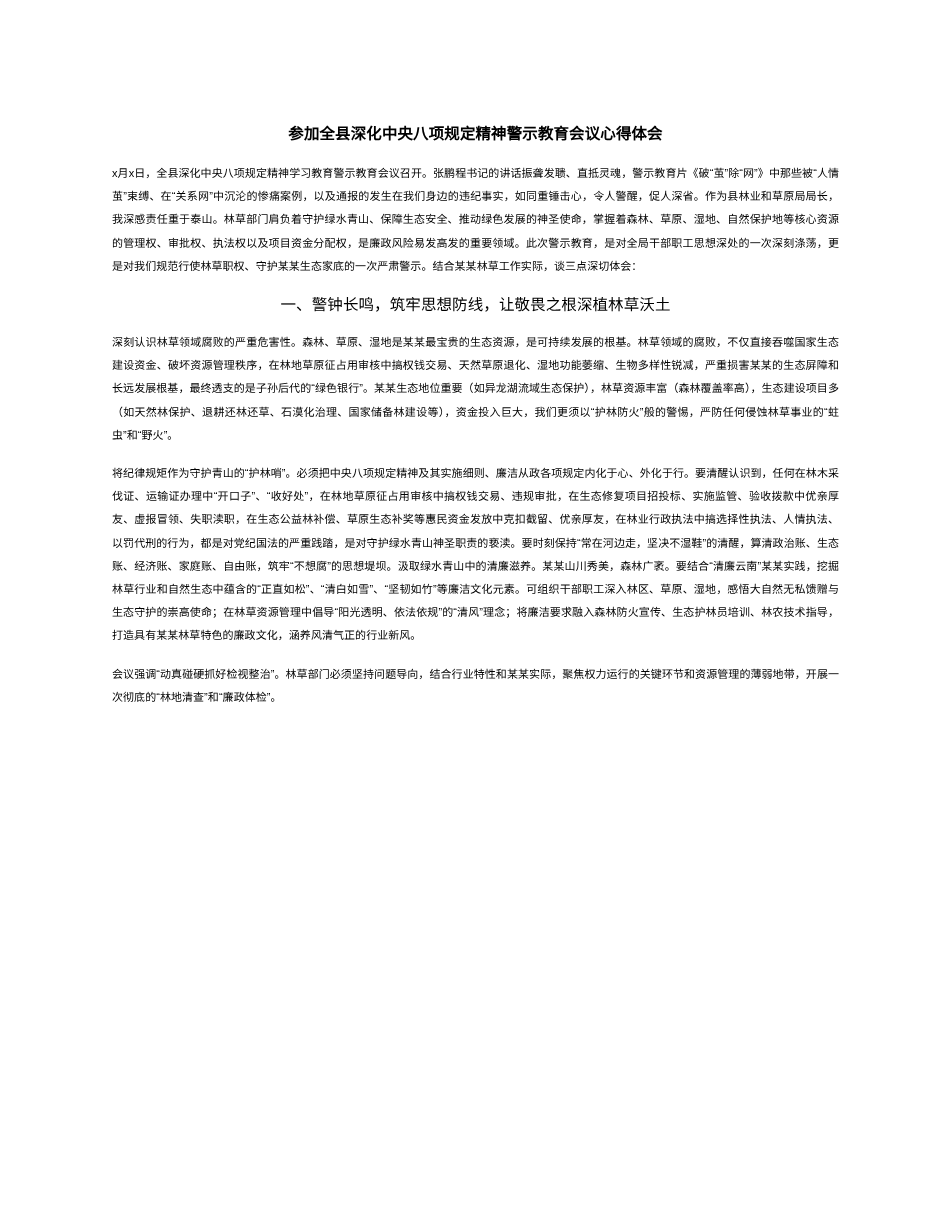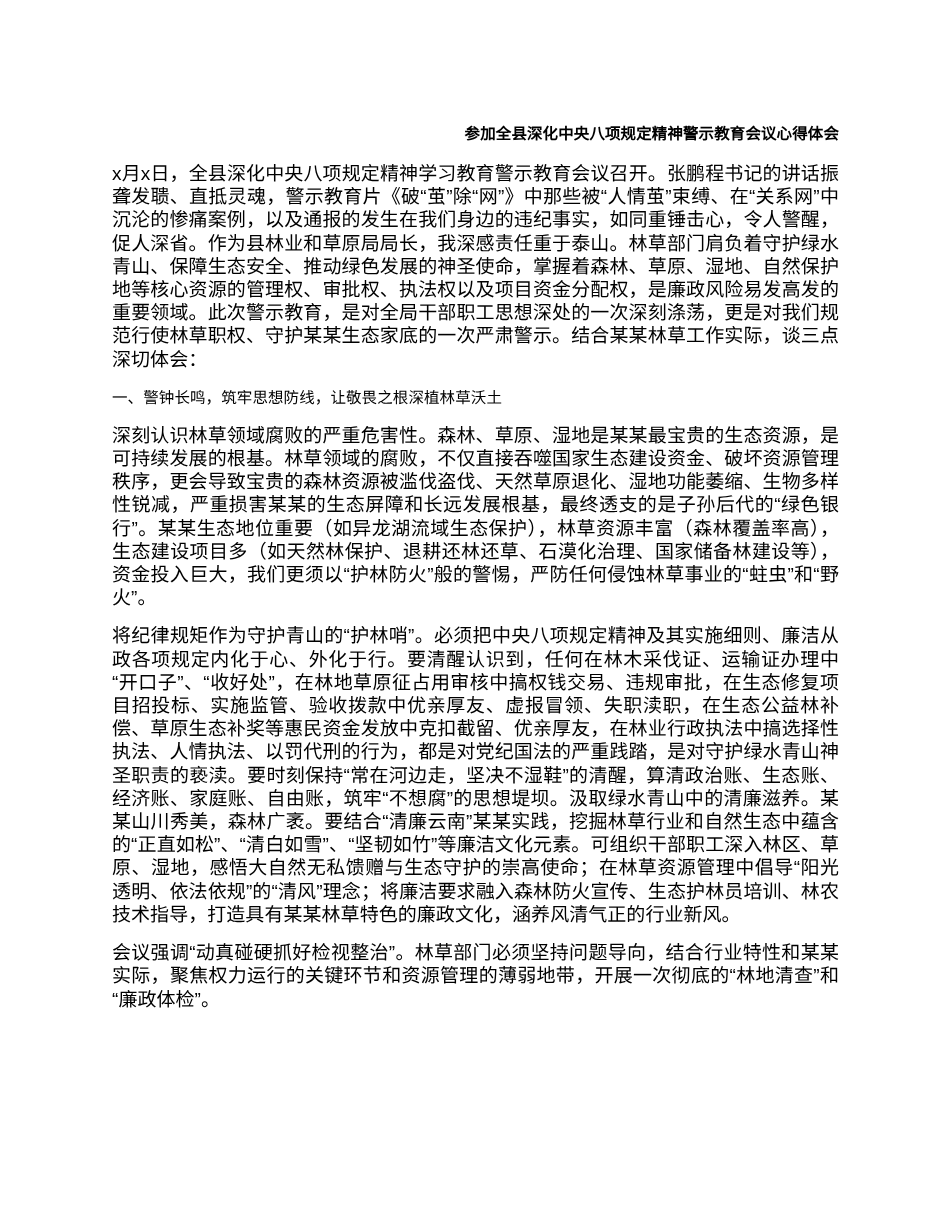--- a/index.html
+++ b/index.html
@@ -25,32 +25,32 @@
     left: 112px;
     top: 122px;
     width: 727px;
   }
   .doc-title {
     font-size: 15.5px;
     font-weight: bold;
     line-height: 23px;
     margin: 0 0 17px 0;
     letter-spacing: 0.1px;
-    text-align: right;
+    text-align: center;
   }
   .doc-heading {
     font-size: 15.5px;
     font-weight: normal;
     line-height: 23px;
     margin: 0 0 15px 0;
     letter-spacing: 0.1px;
-    text-align: left;
+    text-align: center;
   }
   .doc-para {
-    font-size: 19px;
+    font-size: 11px;
     font-weight: normal;
     line-height: 23.2px;
     margin: 0 0 15px 0;
     text-align: justify;
     text-justify: inter-ideograph;
     letter-spacing: 0.05px;
     word-break: break-all;
   }
   .doc-para:last-child {
     margin-bottom: 9px;
@@ -58,18 +58,18 @@
 </style>
 </head>
 <body>
 
 <div class="page">
   <div class="doc-body">
     <h1 class="doc-title">参加全县深化中央八项规定精神警示教育会议心得体会</h1>
     <div id="doc-blocks">
         <p class="doc-para">x月x日，全县深化中央八项规定精神学习教育警示教育会议召开。张鹏程书记的讲话振聋发聩、直抵灵魂，警示教育片《破“茧”除“网”》中那些被“人情茧”束缚、在“关系网”中沉沦的惨痛案例，以及通报的发生在我们身边的违纪事实，如同重锤击心，令人警醒，促人深省。作为县林业和草原局局长，我深感责任重于泰山。林草部门肩负着守护绿水青山、保障生态安全、推动绿色发展的神圣使命，掌握着森林、草原、湿地、自然保护地等核心资源的管理权、审批权、执法权以及项目资金分配权，是廉政风险易发高发的重要领域。此次警示教育，是对全局干部职工思想深处的一次深刻涤荡，更是对我们规范行使林草职权、守护某某生态家底的一次严肃警示。结合某某林草工作实际，谈三点深切体会：</p>
         <h2 class="doc-heading">一、警钟长鸣，筑牢思想防线，让敬畏之根深植林草沃土</h2>
-        <p class="doc-para">深刻认识林草领域腐败的严重危害性。森林、草原、湿地是某某最宝贵的生态资源，是可持续发展的根基。林草领域的腐败，不仅直接吞噬国家生态建设资金、破坏资源管理秩序，更会导致宝贵的森林资源被滥伐盗伐、天然草原退化、湿地功能萎缩、生物多样性锐减，严重损害某某的生态屏障和长远发展根基，最终透支的是子孙后代的“绿色银行”。某某生态地位重要（如异龙湖流域生态保护），林草资源丰富（森林覆盖率高），生态建设项目多（如天然林保护、退耕还林还草、石漠化治理、国家储备林建设等），资金投入巨大，我们更须以“护林防火”般的警惕，严防任何侵蚀林草事业的“蛀虫”和“野火”。</p>
+        <p class="doc-para">深刻认识林草领域腐败的严重危害性。森林、草原、湿地是某某最宝贵的生态资源，是可持续发展的根基。林草领域的腐败，不仅直接吞噬国家生态建设资金、破坏资源管理秩序，在林地草原征占用审核中搞权钱交易、天然草原退化、湿地功能萎缩、生物多样性锐减，严重损害某某的生态屏障和长远发展根基，最终透支的是子孙后代的“绿色银行”。某某生态地位重要（如异龙湖流域生态保护），林草资源丰富（森林覆盖率高），生态建设项目多（如天然林保护、退耕还林还草、石漠化治理、国家储备林建设等），资金投入巨大，我们更须以“护林防火”般的警惕，严防任何侵蚀林草事业的“蛀虫”和“野火”。</p>
         <p class="doc-para">将纪律规矩作为守护青山的“护林哨”。必须把中央八项规定精神及其实施细则、廉洁从政各项规定内化于心、外化于行。要清醒认识到，任何在林木采伐证、运输证办理中“开口子”、“收好处”，在林地草原征占用审核中搞权钱交易、违规审批，在生态修复项目招投标、实施监管、验收拨款中优亲厚友、虚报冒领、失职渎职，在生态公益林补偿、草原生态补奖等惠民资金发放中克扣截留、优亲厚友，在林业行政执法中搞选择性执法、人情执法、以罚代刑的行为，都是对党纪国法的严重践踏，是对守护绿水青山神圣职责的亵渎。要时刻保持“常在河边走，坚决不湿鞋”的清醒，算清政治账、生态账、经济账、家庭账、自由账，筑牢“不想腐”的思想堤坝。汲取绿水青山中的清廉滋养。某某山川秀美，森林广袤。要结合“清廉云南”某某实践，挖掘林草行业和自然生态中蕴含的“正直如松”、“清白如雪”、“坚韧如竹”等廉洁文化元素。可组织干部职工深入林区、草原、湿地，感悟大自然无私馈赠与生态守护的崇高使命；在林草资源管理中倡导“阳光透明、依法依规”的“清风”理念；将廉洁要求融入森林防火宣传、生态护林员培训、林农技术指导，打造具有某某林草特色的廉政文化，涵养风清气正的行业新风。</p>
         <p class="doc-para">会议强调“动真碰硬抓好检视整治”。林草部门必须坚持问题导向，结合行业特性和某某实际，聚焦权力运行的关键环节和资源管理的薄弱地带，开展一次彻底的“林地清查”和“廉政体检”。</p>
       </div>
   </div>
 </div>
 
 </body></html>

